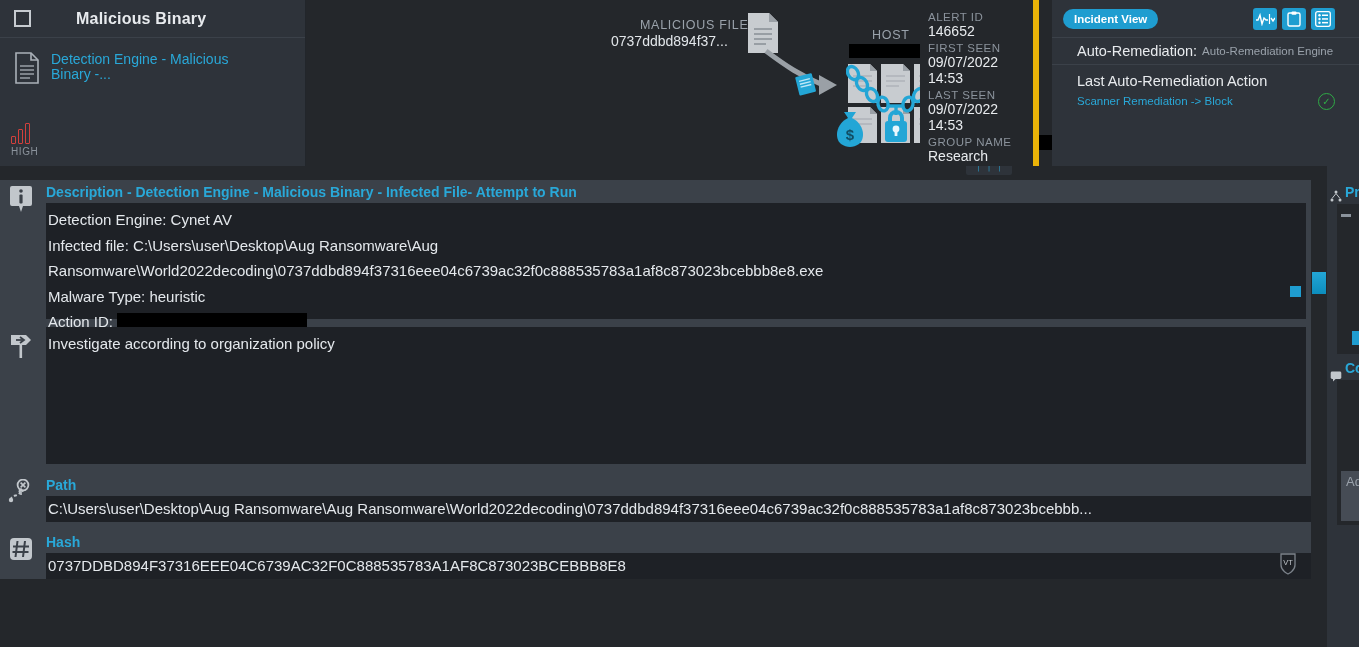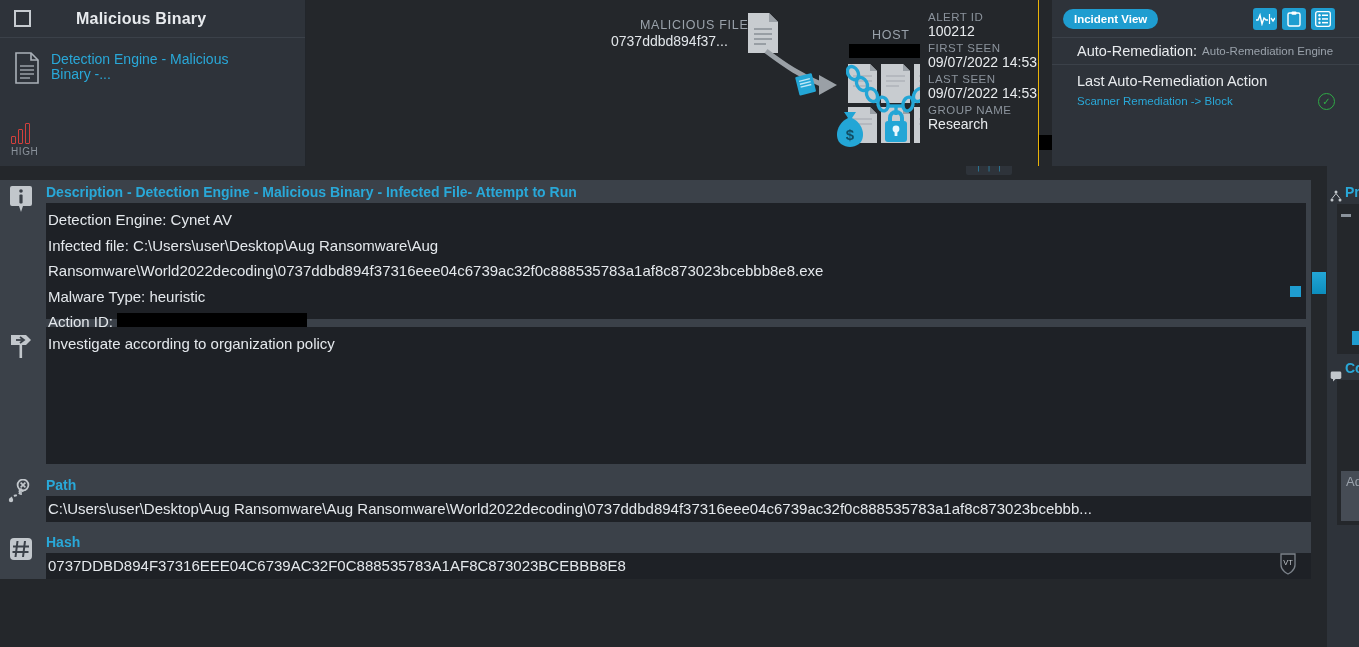--- a/index.html
+++ b/index.html
@@ -64,21 +64,21 @@
   .arrows3 {
     position:absolute; left:660px; top:157px; width:46px; height:18px;
     background:#2e333a; border-radius:2px;
     display:flex; align-items:center; justify-content:center; gap:4px;
   }
   .arrows3 span { color:#29a8d8; font-size:13px; line-height:1; }
 
   
   .tb-meta {
     position:absolute; left:920px; top:0; width:119px; height:166px;
-    background:#24272b; border-right:1px solid #eab308; padding:8px 0 0 8px;
+    background:#24272b; border-right:6px solid #eab308; padding:8px 0 0 8px;
   }
   .meta-k { font-size:11.5px; color:#8b939c; letter-spacing:.5px; margin-top:3px; }
   .meta-v { font-size:14px; color:#e8ebee; }
 
   
   .tb-right {
     position:absolute; left:1052px; top:0; width:307px; height:166px;
     background:#2e333a;
   }
   .inc-head {
@@ -321,21 +321,21 @@
 
     <div class="arrows3">
       <span>↑</span>
         <span>↑</span>
         <span>↑</span>
     </div>
   </div>
 
   <div class="tb-meta">
     <div class="meta-k">ALERT ID</div>
-    <div class="meta-v">100212</div>
+    <div class="meta-v">146652</div>
     <div class="meta-k">FIRST SEEN</div>
     <div class="meta-v">09/07/2022 14:53</div>
     <div class="meta-k">LAST SEEN</div>
     <div class="meta-v">09/07/2022 14:53</div>
     <div class="meta-k">GROUP NAME</div>
     <div class="meta-v">Research</div>
   </div>
 
   <div class="tb-right">
     <div class="inc-head">

